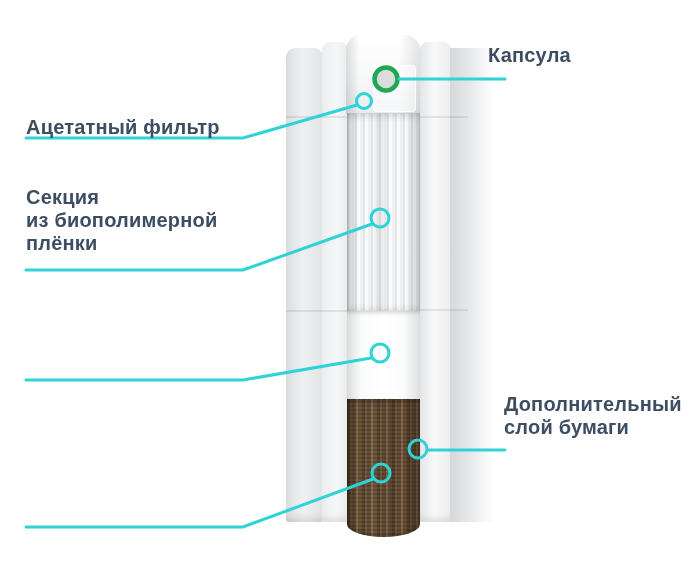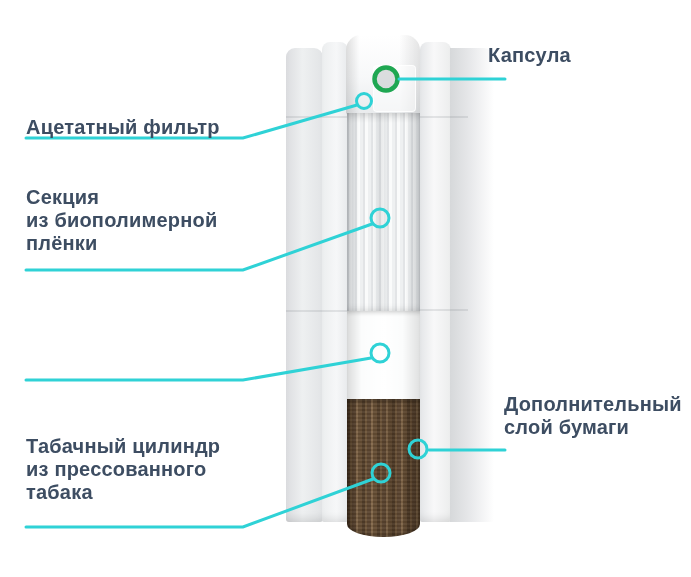--- a/index.html
+++ b/index.html
@@ -142,19 +142,16 @@
 
     <circle cx="418" cy="449" r="9" fill="none" stroke-width="3" stroke="#2fd2d6"></circle>
     <line x1="429" y1="450" x2="505" y2="450" stroke-width="3" stroke-linecap="round" stroke="#2fd2d6"></line>
   </svg>
 
   <div class="label label-capsule">Капсула</div>
   <div class="label label-acetate">Ацетатный фильтр</div>
   <div class="label label-biopolymer">Секция
 из биополимерной
 плёнки</div>
-  <div class="label label-tobacco">Табачный цилиндр
-из прессованного
-табака</div>
   <div class="label label-paper">Дополнительный
 слой бумаги</div>
 
 </div>
 
 </body></html>

